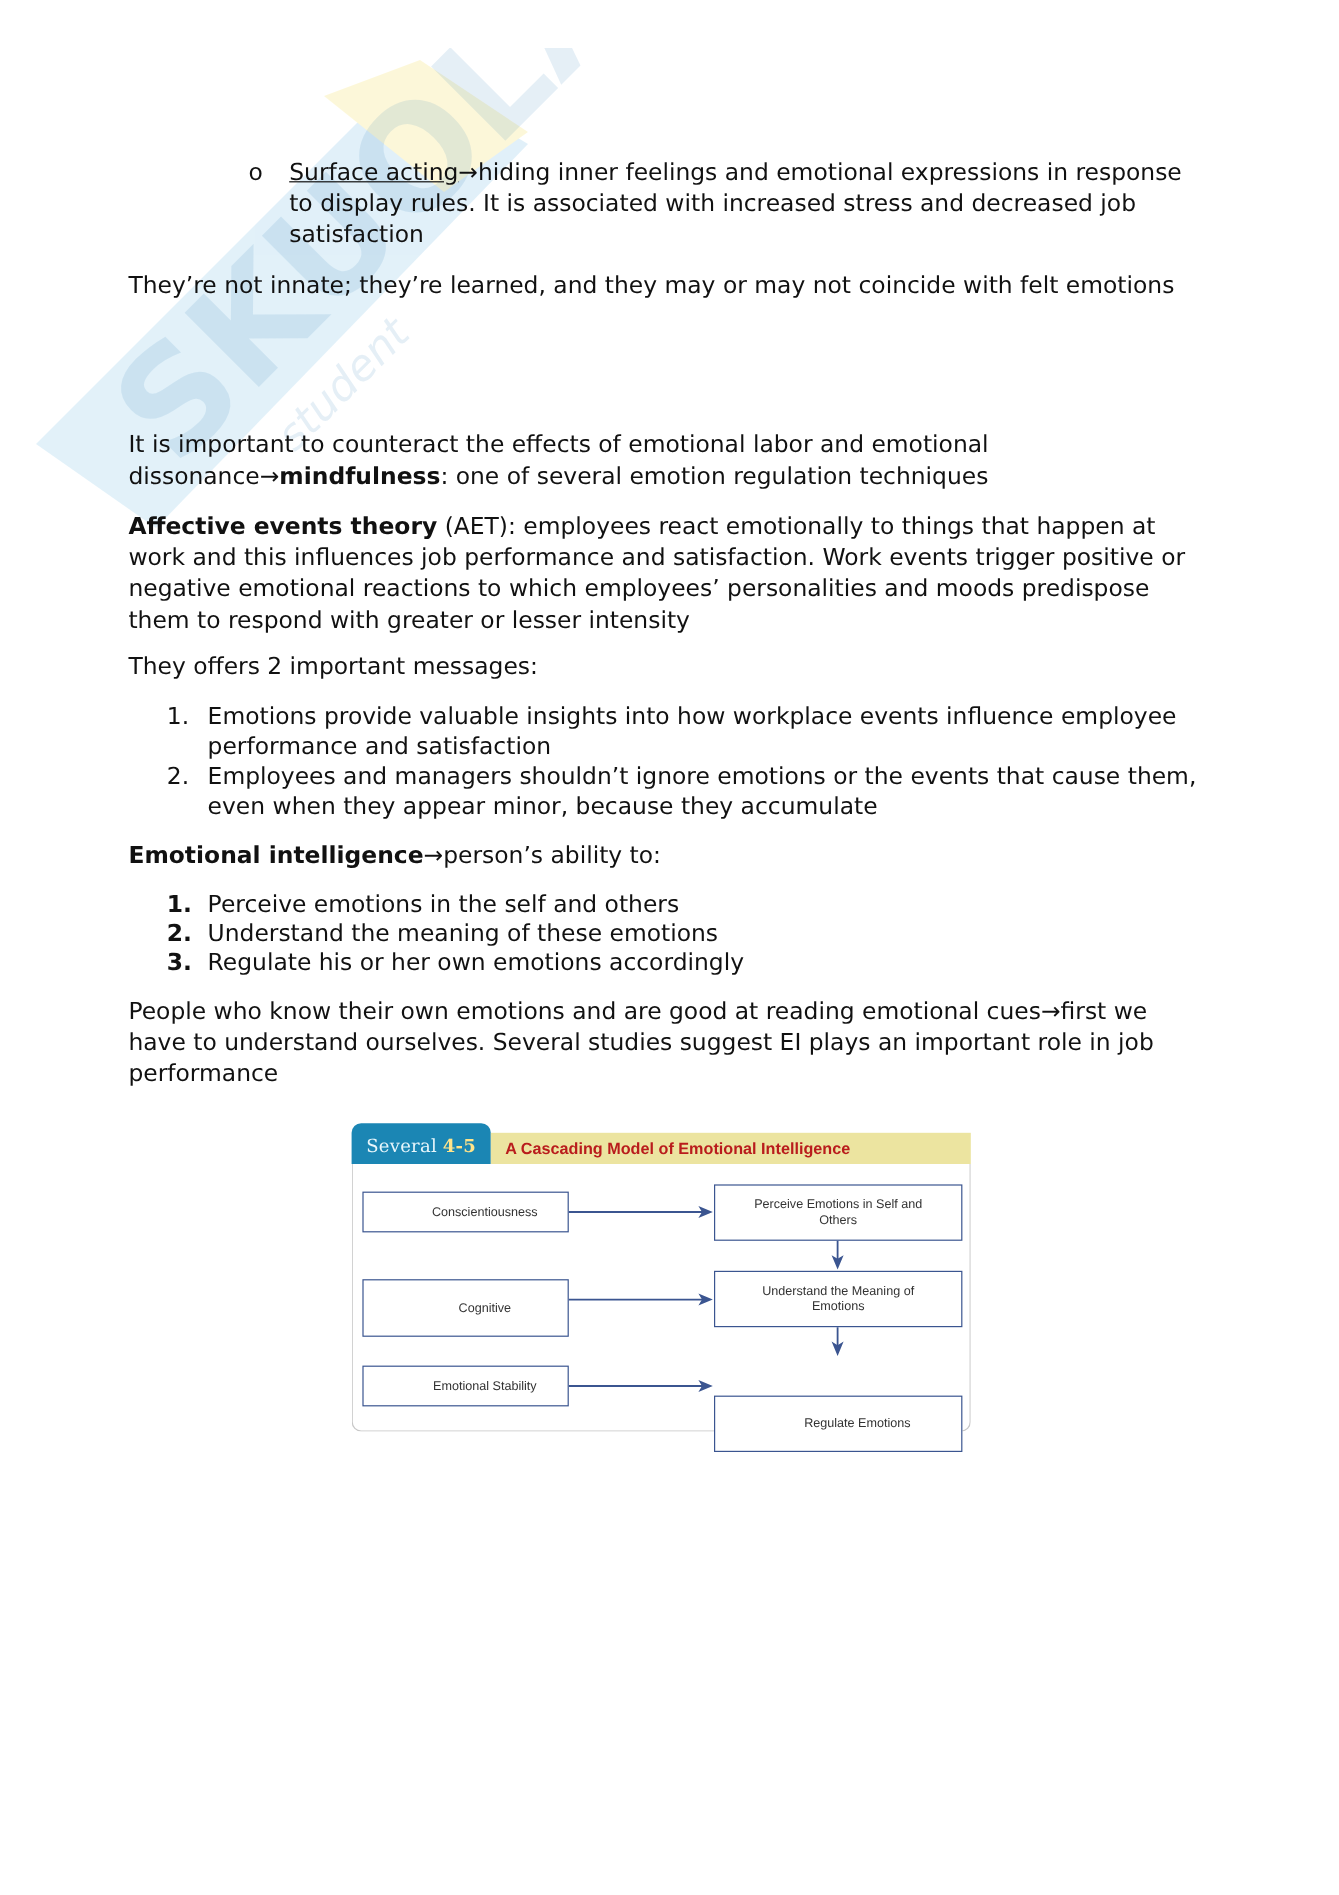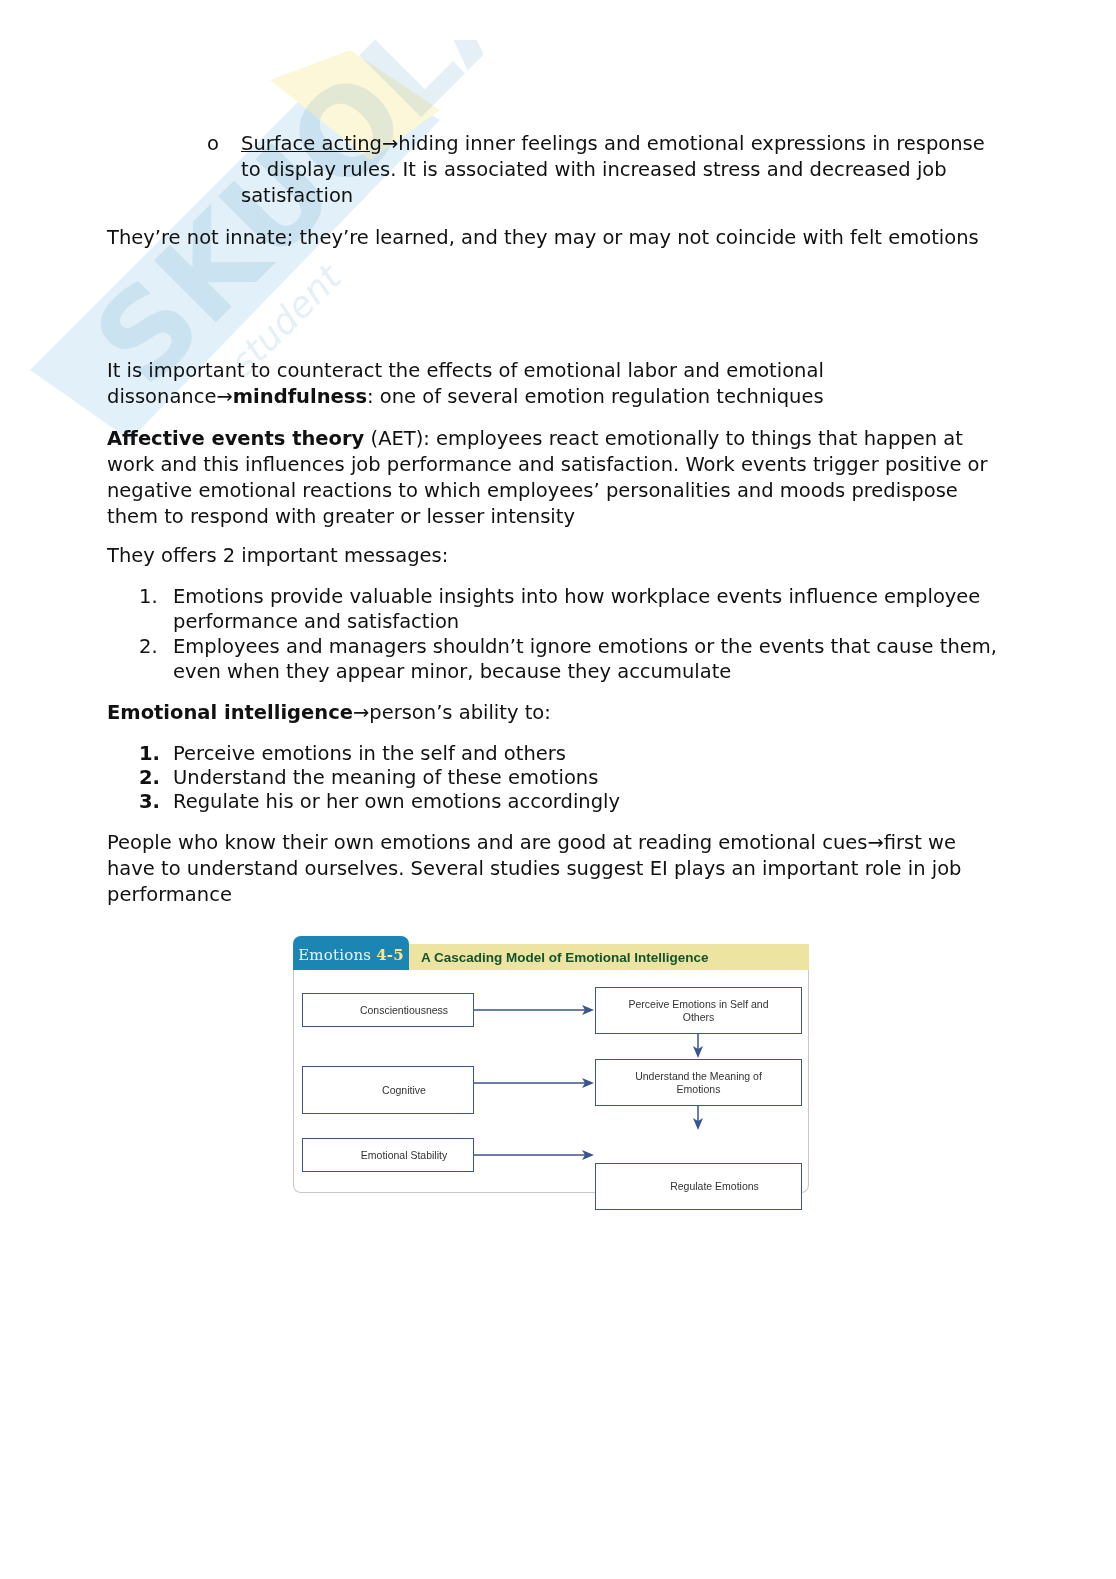--- a/index.html
+++ b/index.html
@@ -26,21 +26,21 @@
   
   .exhibit { position:absolute; left:293px; top:936px; width:516px; height:258px; }
   .ex-frame { position:absolute; left:0; top:34px; width:514px; height:222px;
               border:1px solid #c7c7c7; border-top:none; border-radius:0 0 8px 8px; }
   .ex-tab { position:absolute; left:0; top:0; width:116px; height:34px; background:#1b86b4;
             border-radius:8px 8px 0 0; color:#e8f6fb; font-family:"DejaVu Serif", serif;
             font-size:15px; line-height:38px; text-align:center; letter-spacing:0.2px; }
   .ex-tab b { color:#ffe48a; font-weight:bold; }
   .ex-title { position:absolute; left:116px; top:8px; width:400px; height:26px; background:#ece4a0;
               font-family:"Liberation Sans", sans-serif; font-weight:bold; font-size:13.5px;
-              line-height:27px; padding-left:12px; box-sizing:border-box; color:#14532d; }
+              line-height:27px; padding-left:12px; box-sizing:border-box; color:#b91c1c; }
   .box { position:absolute; border:1.5px solid #3b5590; background:#fff; box-sizing:border-box;
          font-family:"Liberation Sans", sans-serif; font-size:10.5px; color:#333;
          display:flex; align-items:center; justify-content:center; text-align:center; line-height:13px;padding-left:32px; }
   .arrows { position:absolute; left:0; top:0; width:516px; height:258px; }
 </style>
 </head>
 <body>
 
 <div class="page">
 
@@ -101,21 +101,21 @@
       <b class="num">3.</b>
       <span class="txt">Regulate his or her own emotions accordingly</span>
     </div>
   </div>
 
   <p class="text p" style="top:830px;">People who know their own emotions and are good at reading emotional cues→first we have to understand ourselves. Several studies suggest EI plays an important role in job performance</p>
 
   <div class="exhibit">
     <div class="ex-frame"></div>
     <div class="ex-tab">
-      <span>Emotions</span> <b>4-5</b>
+      <span>Several</span> <b>4-5</b>
     </div>
     <div class="ex-title">A Cascading Model of Emotional Intelligence</div>
 
     <div class="box" style="left:9px; top:57px; width:172px; height:34px;">Conscientiousness</div>
     <div class="box" style="left:9px; top:130px; width:172px; height:48px;">Cognitive</div>
     <div class="box" style="left:9px; top:202px; width:172px; height:34px;">Emotional Stability</div>
 
     <div class="box" style="left:302px; top:51px; width:207px; height:47px; padding:0 30px;">Perceive Emotions in Self and Others</div>
     <div class="box" style="left:302px; top:123px; width:207px; height:47px; padding:0 30px;">Understand the Meaning of Emotions</div>
     <div class="box" style="left:302px; top:195px; width:207px; height:47px;margin-top:32px;">Regulate Emotions</div>

